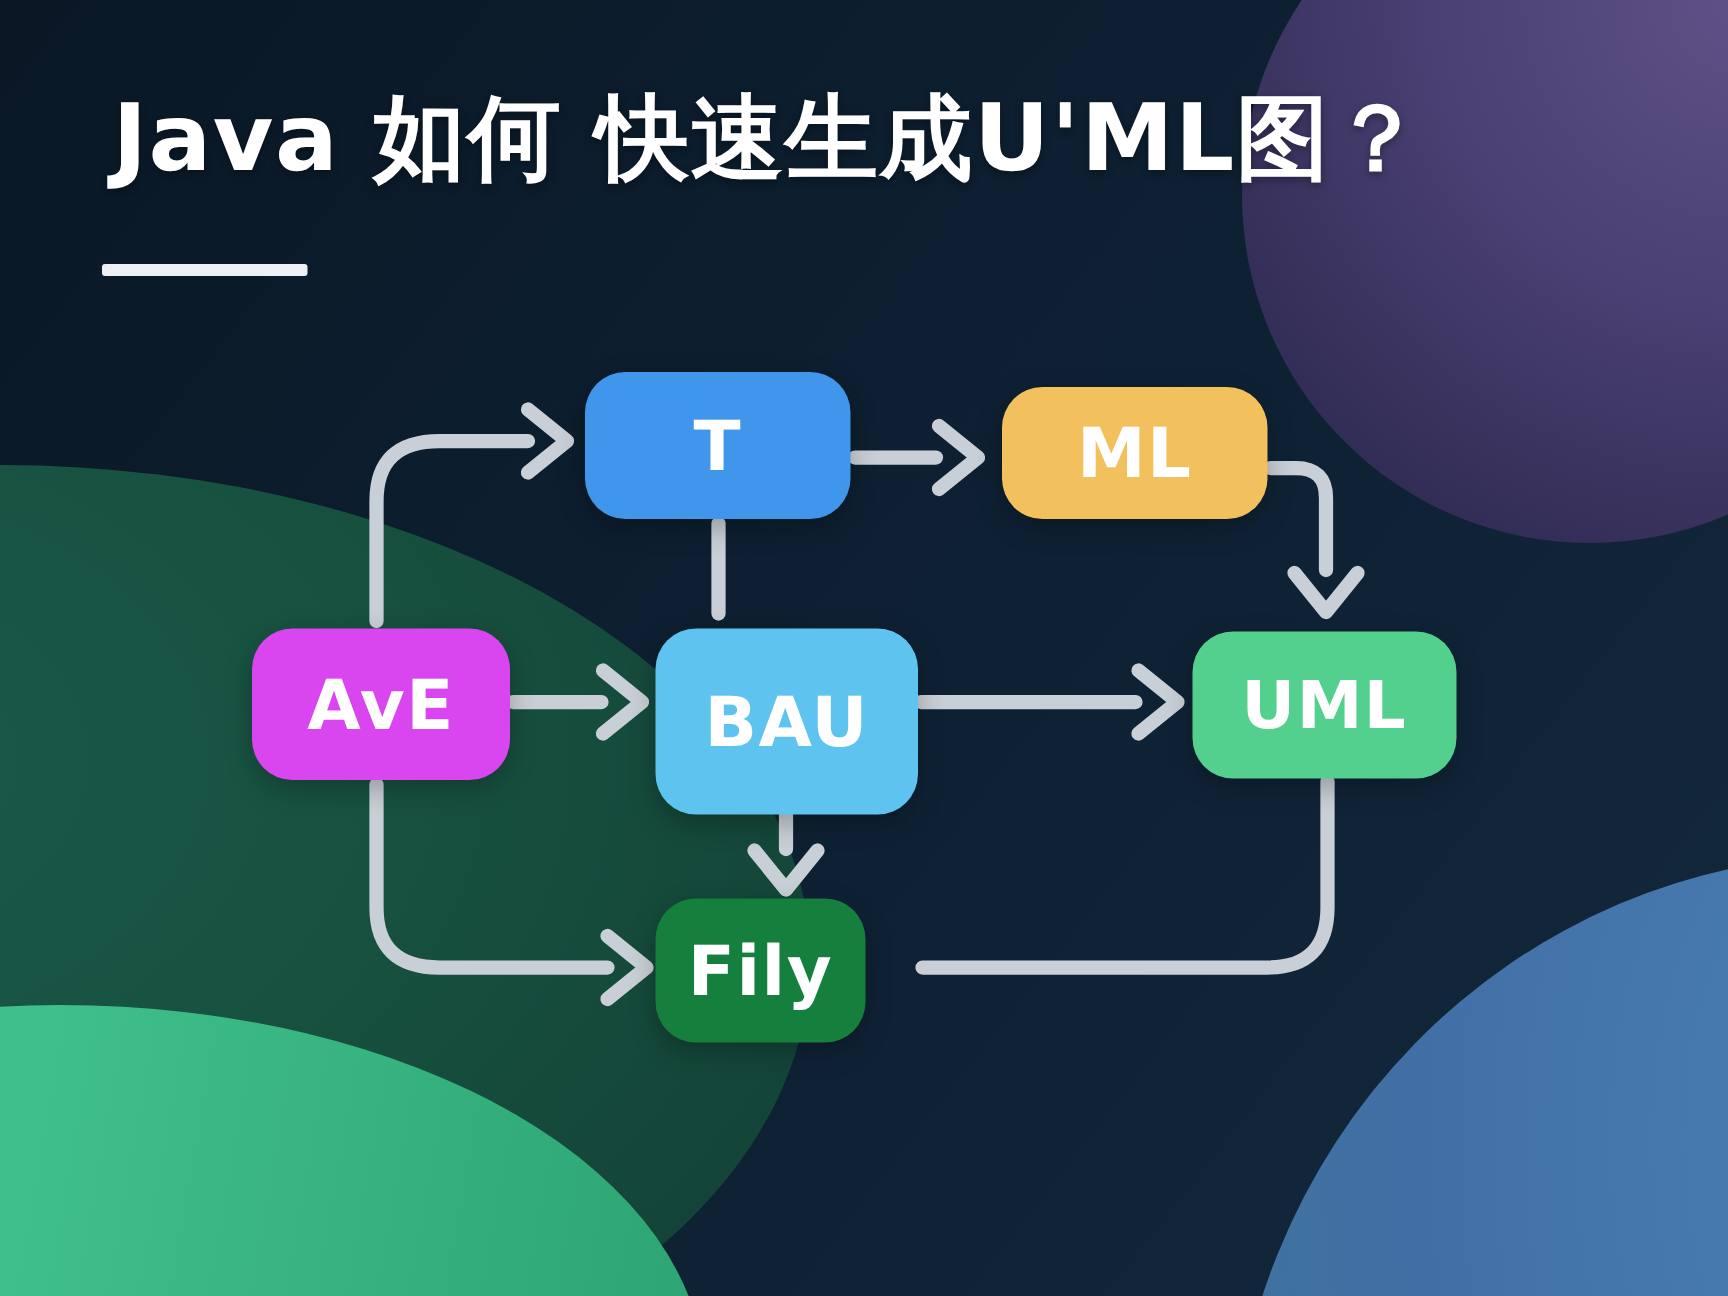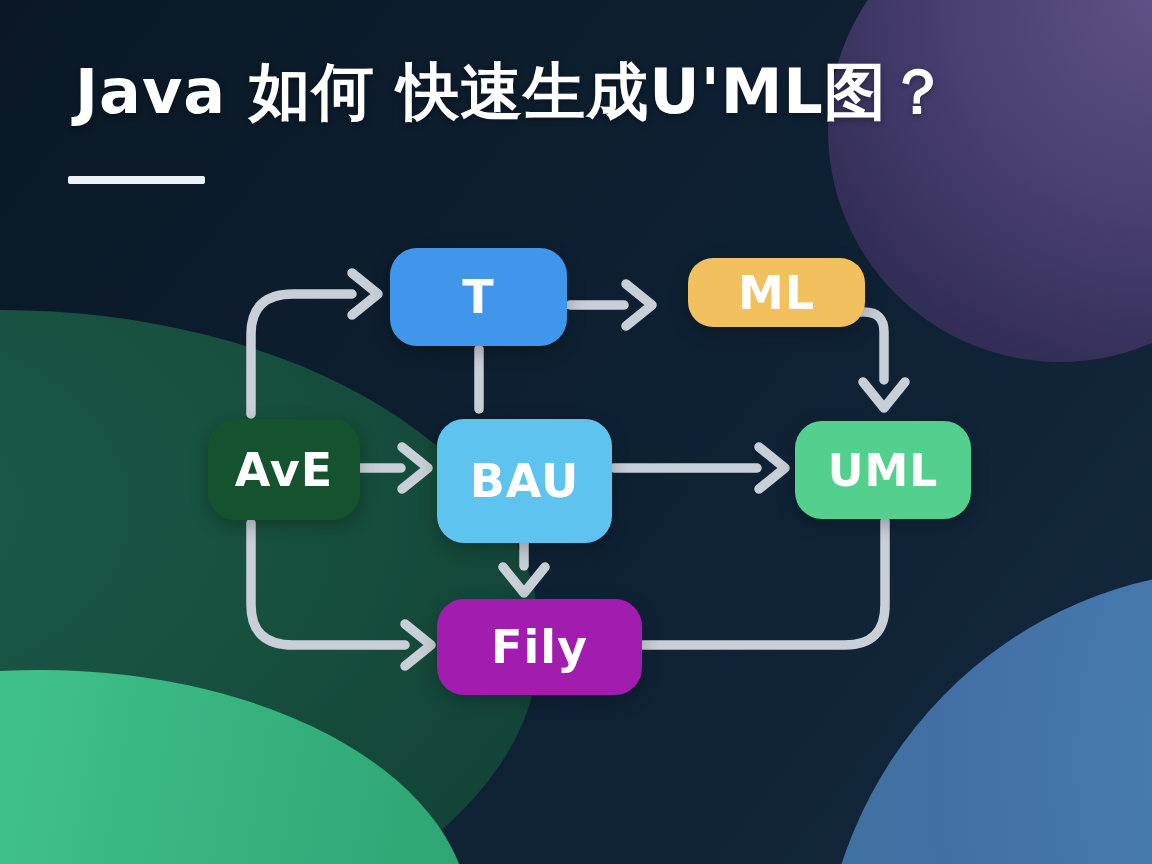--- a/index.html
+++ b/index.html
@@ -50,25 +50,25 @@
     stroke-linecap:round;stroke-linejoin:round;
   }
 
   
   .node{
     position:absolute;display:flex;align-items:center;justify-content:center;
     border-radius:27px;color:#ffffff;font-weight:700;font-size:46px;letter-spacing:1px;
     box-shadow:0 6px 18px rgba(0,0,0,.25);
   }
   .node-t   {left:390px;top:248px;width:177px;height:98px;background:#4096ea;}
-  .node-ml  {left:688px;top:258px;width:177px;height:69px;background:#f2c05c;border-radius:25px;}
-  .node-ave {left:168px;top:419px;width:152px;height:101px;background:#14532d;margin-left:40px;}
+  .node-ml  {left:668px;top:258px;width:177px;height:88px;background:#f2c05c;}
+  .node-ave {left:168px;top:419px;width:172px;height:101px;background:#d946ef;}
   .node-bau {left:437px;top:419px;width:175px;height:124px;background:#5fc3ef;}
   .node-uml {left:795px;top:421px;width:176px;height:98px;background:#53cf8e;font-size:44px;}
-  .node-fily{left:437px;top:599px;width:205px;height:96px;background:#a21caf;}
+  .node-fily{left:437px;top:599px;width:140px;height:96px;background:#15803d;}
 </style>
 </head>
 <body>
 
 <div class="stage">
 
   <div class="bg-base"></div>
   <div class="purple-blob"></div>
   <div class="teal-wave"></div>
   <div class="green-wave"></div>

